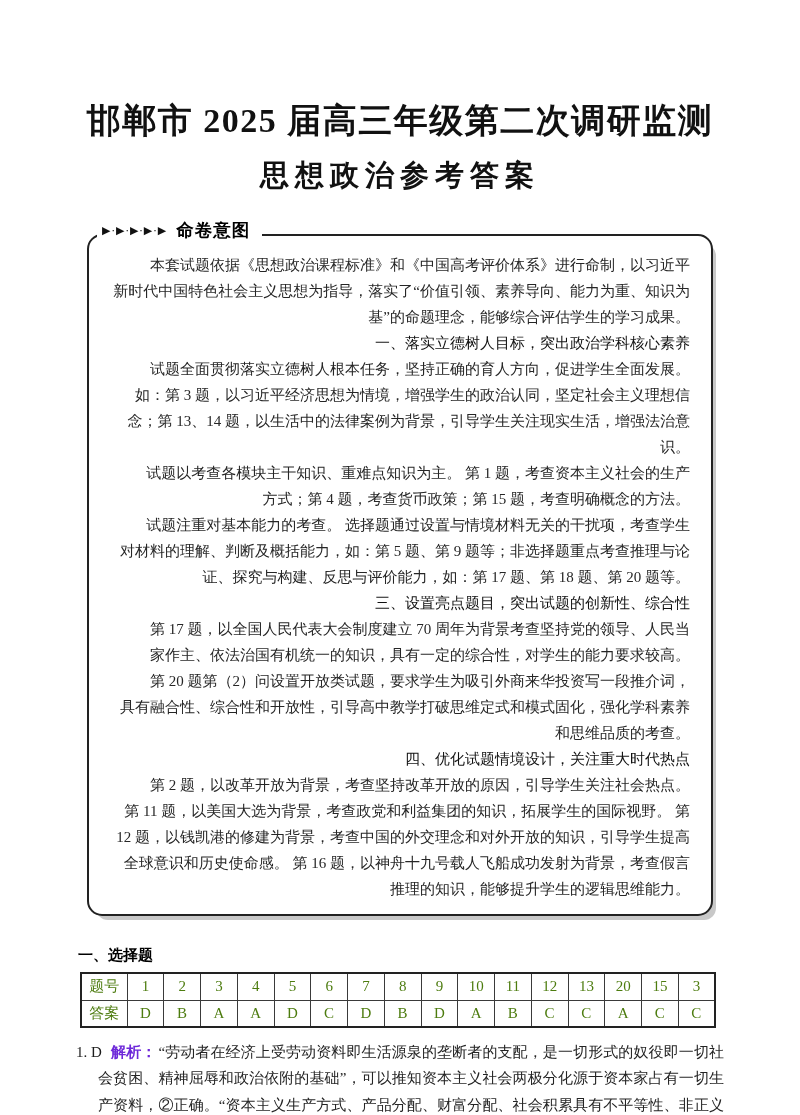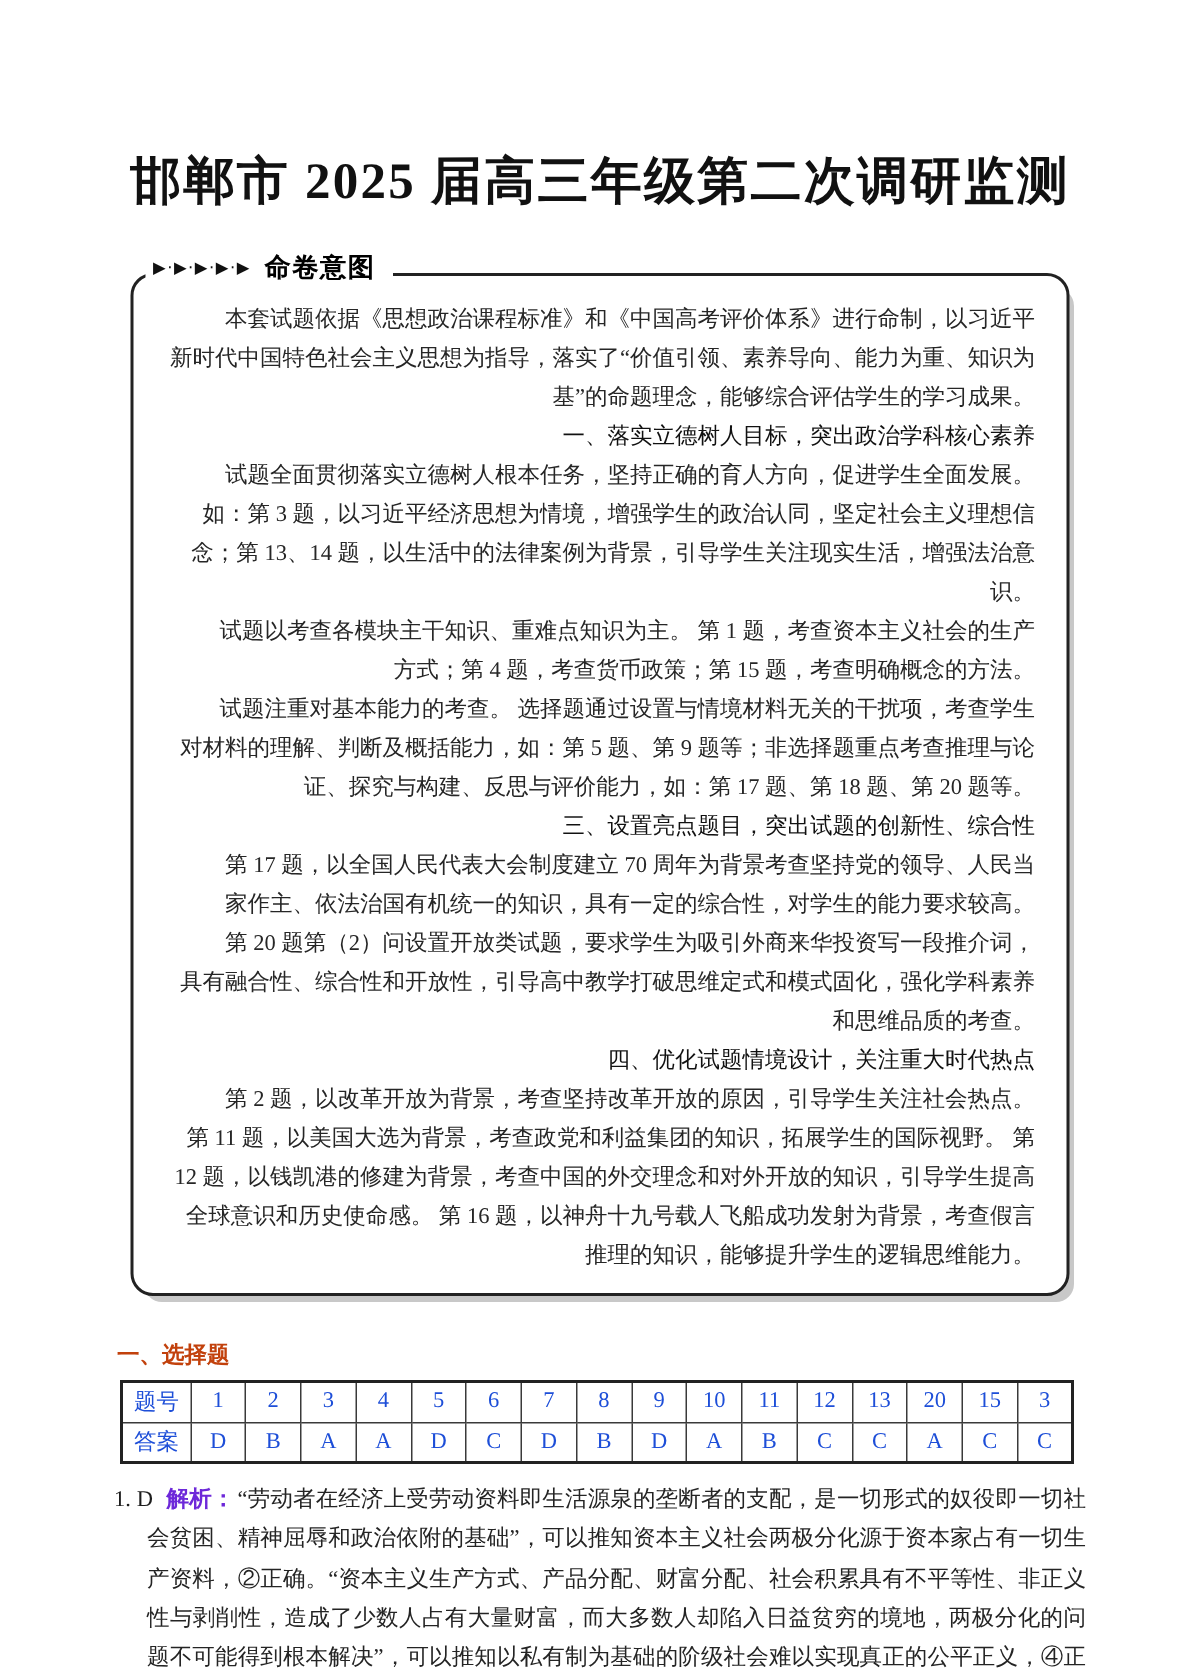--- a/index.html
+++ b/index.html
@@ -77,35 +77,35 @@
     color: #111;
   }
 
   
   .lower { width: 648px; margin: 0 auto; }
   .choice-label {
     font-family: "Liberation Sans", "DejaVu Sans", sans-serif;
     font-weight: bold;
     font-size: 15px;
     margin: 30px 0 7px 2px;
-    color: #c2410c;
+    color: #000000;
   }
   table.answer-table {
     border-collapse: collapse;
     width: 636px;
     margin-left: 4px;
     table-layout: fixed;
   }
   table.answer-table td {
     border: 1px solid #3a3a3a;
     text-align: center;
     font-size: 15px;
     height: 27px;
     padding: 0;
-    color: #1d4ed8;
+    color: #4d7c0f;
     font-family: "Liberation Serif", "DejaVu Serif", serif;
   }
   table.answer-table { border: 2px solid #222; }
   td.rowhead { width: 46px; }
 
   
   .analysis {
     margin: 11px 0 0 0;
     font-size: 15px;
     line-height: 26.3px;
@@ -120,20 +120,21 @@
     font-weight: bold;
     color: #6d28d9;
     margin: 0 2px 0 9px;
   }
 </style>
 </head>
 <body>
 
 <div class="titles">
   <h1 class="main-title">邯郸市 2025 届高三年级第二次调研监测</h1>
+  <h2 class="sub-title">思想政治参考答案</h2>
 </div>
 
 <div class="box-wrap">
   <div class="box-header">
     <span class="arrows">▶·▶·▶·▶·▶</span>
     <span class="box-title">命卷意图</span>
   </div>
   <div class="intent-box">
     <div id="intent-paragraphs">
         <p class="body">本套试题依据《思想政治课程标准》和《中国高考评价体系》进行命制，以习近平新时代中国特色社会主义思想为指导，落实了“价值引领、素养导向、能力为重、知识为基”的命题理念，能够综合评估学生的学习成果。</p>

